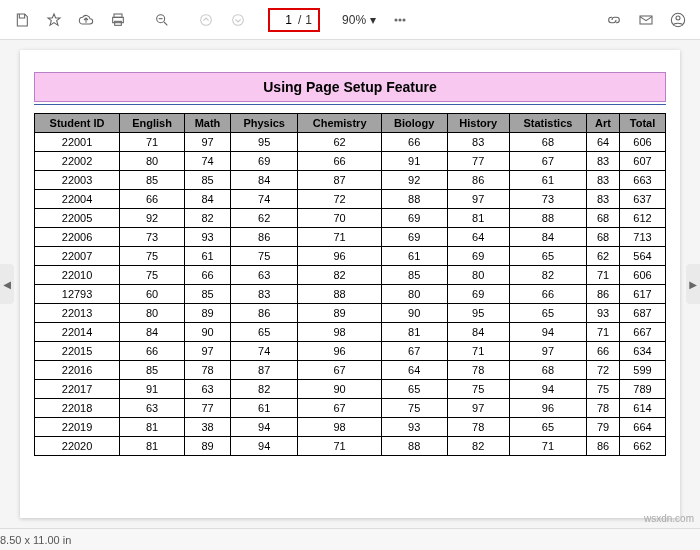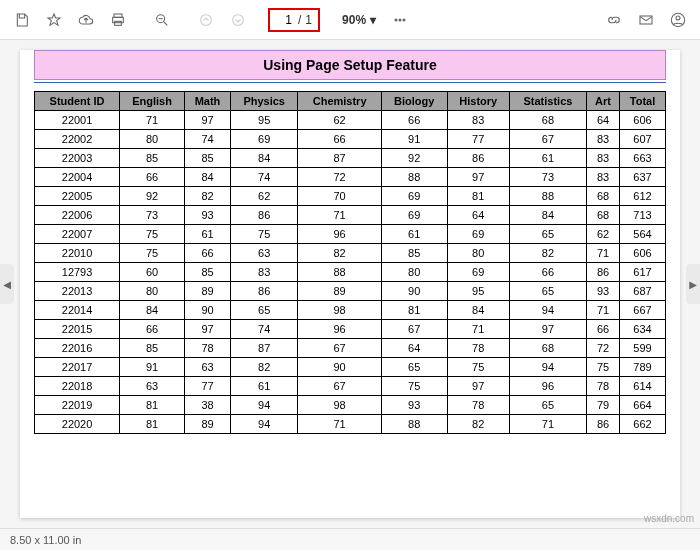--- a/index.html
+++ b/index.html
@@ -31,35 +31,35 @@
   .tb-sep { width: 8px; }
   .tb-spacer { flex: 1; }
   .page-box {
     border: 2px solid #d00;
     padding: 2px 6px;
     display:flex; align-items:center; gap:4px;
     font-size: 12px;
     color:#333;
   }
   .page-input { border:none; width:18px; text-align:right; font-size:12px; outline:none; }
-  .zoom-box { display:flex; align-items:flex-start; gap:4px; font-size:12px; color:#333; padding:0 6px;font-weight:bold;}
+  .zoom-box { display:flex; align-items:flex-start; gap:4px; font-size:12px; color:#333; padding:0 6px;}
   .viewer {
     position:absolute;
     top:40px; bottom:22px; left:0; right:0;
     background:#f5f5f5;
     display:flex;
     justify-content:center;
     overflow:hidden;
   }
   .page {
     background:#fff;
     margin:10px 0;
     width:660px;
     box-shadow:0 1px 4px rgba(0,0,0,0.2);
-    padding:0 14px;
+    padding:22px 14px;
   }
   .title-banner {
     background:#f8c8f0;
     border:1px solid #b97fc9;
     text-align:center;
     font-weight:bold;
     font-size:14px;
     padding:6px 0;
     color:#000;
     margin-bottom:2px;
@@ -81,21 +81,21 @@
     font-weight:bold;
   }
   .statusbar {
     position:absolute;
     left:0; right:0; bottom:0;
     height:22px;
     border-top:1px solid #ddd;
     background:#f7f7f7;
     display:flex;
     align-items:center;
-    padding:0 10px;
+    padding:0 0;
     font-size:11px;
     color:#555;
   }
   .side-arrow {
     position:absolute;
     top:50%;
     transform:translateY(-50%);
     width:14px; height:40px;
     background:#eaeaea;
     display:flex; align-items:center; justify-content:center;

